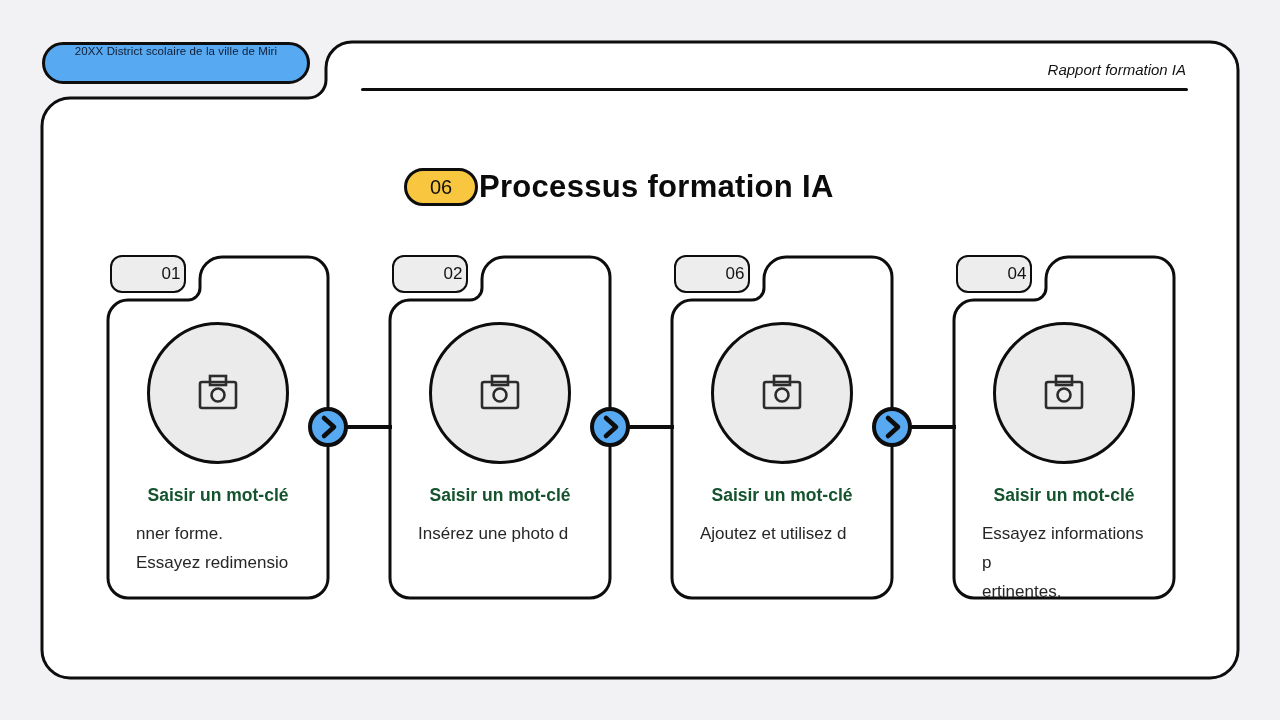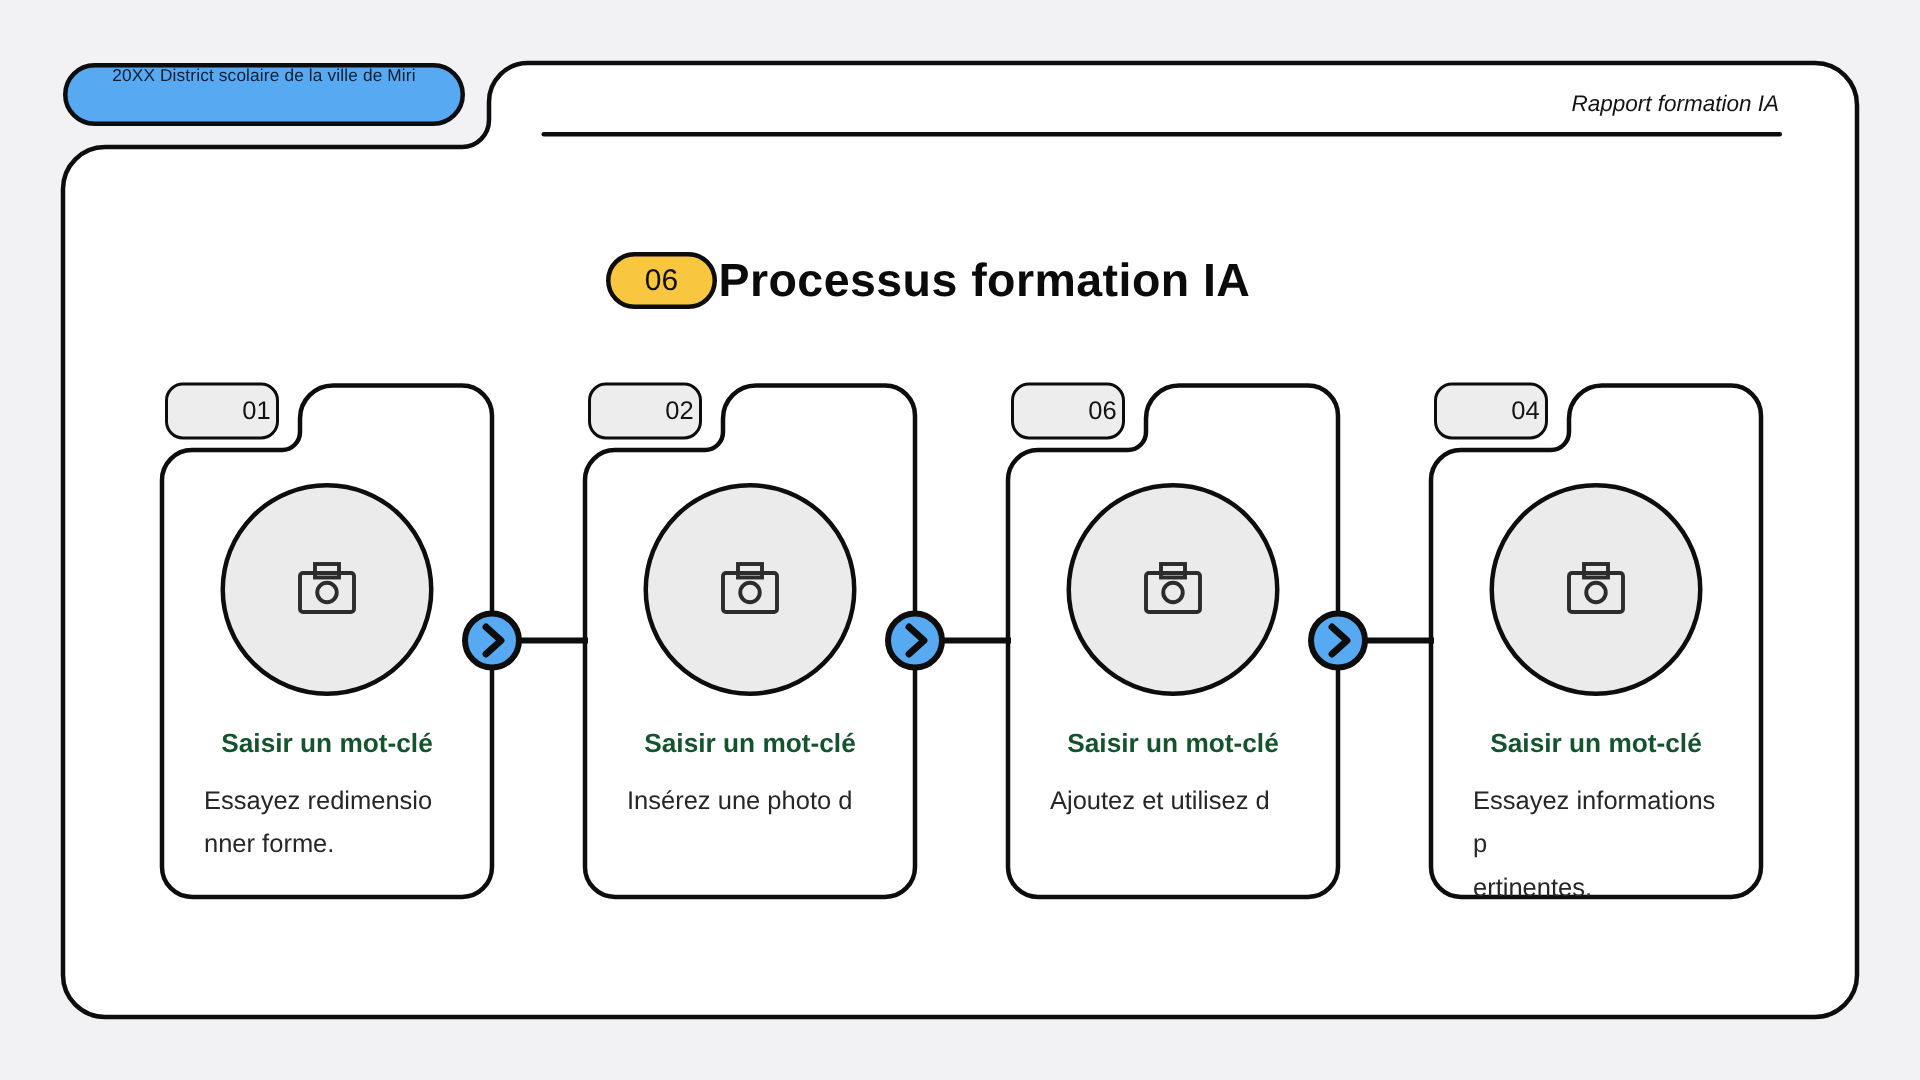--- a/index.html
+++ b/index.html
@@ -117,22 +117,22 @@
   </div>
   <div class="abs photo-circle">
     <svg class="camera-icon" viewBox="0 0 46 40">
       <rect x="15" y="3" width="16" height="9"></rect>
       <rect x="5" y="9" width="36" height="26" rx="2"></rect>
       <circle cx="23" cy="22" r="6.5"></circle>
     </svg>
   </div>
   <div class="abs card-heading">Saisir un mot-clé</div>
   <div class="abs card-desc">
+    <div>nner forme.</div>
     <div>Essayez redimensio</div>
-    <div>nner forme.</div>
   </div>
 </div>
 
 <div class="abs card" style="left:388px;">
   <svg class="abs card-shape" viewBox="0 0 224 345">
     <path d="M 22 45 H 82 a 12 12 0 0 0 12 -12 V 24 a 22 22 0 0 1 22 -22 H 202 a 20 20 0 0 1 20 20 V 323 a 20 20 0 0 1 -20 20 H 22 a 20 20 0 0 1 -20 -20 V 65 a 20 20 0 0 1 20 -20 Z"></path>
   </svg>
   <div class="abs step-tab">
     <span>02</span>
   </div>

